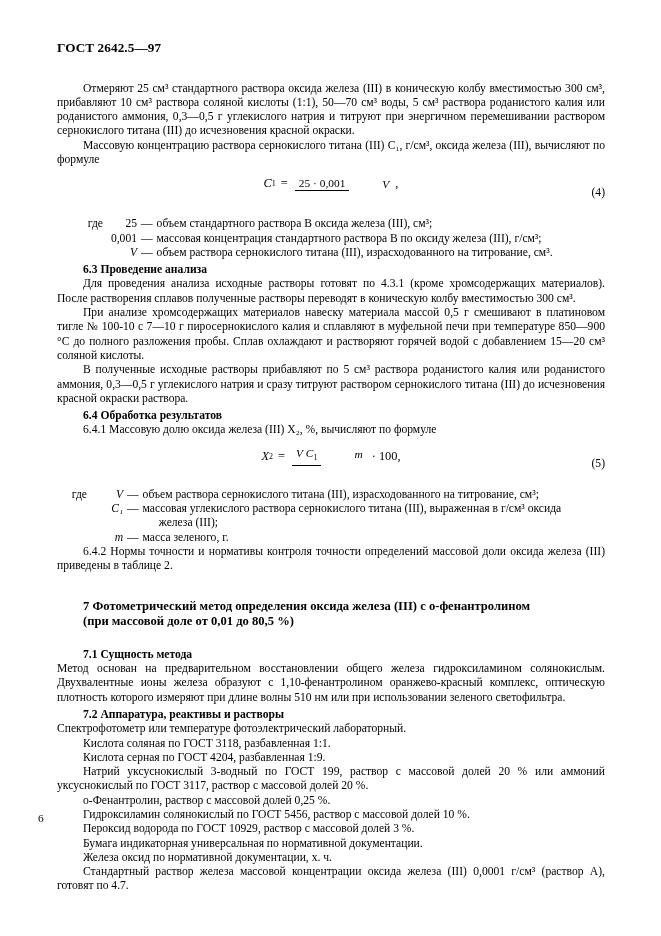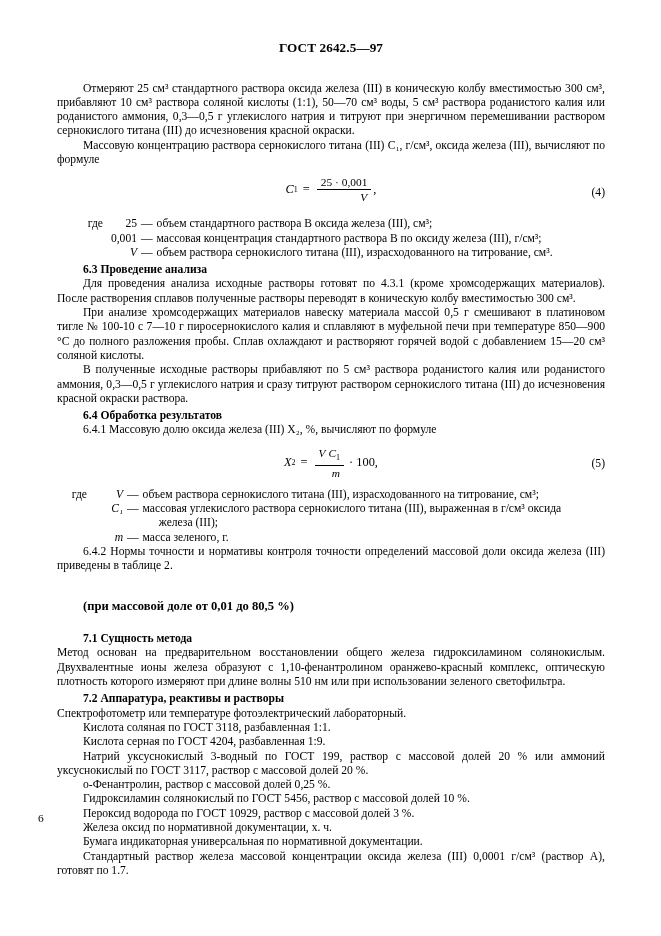--- a/index.html
+++ b/index.html
@@ -27,21 +27,20 @@
     top: 0;
     width: 548px;
   }
   .page-header {
     font-size: 13.2px;
     font-weight: bold;
     letter-spacing: 0.1px;
     margin-top: 41px;
     margin-bottom: 4px;
     line-height: 1.1;
-    text-align: center;
   }
   .body-block {
     margin-top: 26px;
   }
   p.para {
     margin: 0;
     font-size: 11.6px;
     line-height: 14.3px;
     text-align: justify;
     text-indent: 26px;
@@ -81,24 +80,25 @@
     white-space: nowrap;
   }
   .math .var {
     font-style: italic;
   }
   .math .eq {
     margin: 0 5px;
   }
   .frac {
     display: inline-flex;
-    flex-direction: column;
-    align-items: flex-end;
+    flex-direction: row;
+    align-items: flex-start;
     vertical-align: middle;
     margin: 0 2px;
+    gap: 29px;
   }
   .frac .num {
     padding: 0 4px 1px 4px;
     font-size: 11.4px;
     line-height: 12px;
     border-bottom: 1px solid #000;
   }
   .frac .den {
     padding: 1px 4px 0 4px;
     font-size: 11.4px;
@@ -271,40 +271,41 @@
 
       <p class="para">6.4.2  Нормы точности и нормативы контроля точности определений массовой доли оксида железа (III) приведены в таблице 2.</p>
 
     </div>
 
     <div class="gap-xl"></div>
 
     <div>
 
       <h2 class="major">
+        <span class="l2">7  Фотометрический метод определения оксида железа (III) с о-фенантролином</span>
         <span class="l2">(при массовой доле от 0,01 до 80,5 %)</span>
       </h2>
 
       <div class="gap-l"></div>
 
       <h3 class="sec">7.1  Сущность метода</h3>
       <p class="para noindent">Метод основан на предварительном восстановлении общего железа гидроксиламином солянокислым. Двухвалентные ионы железа образуют с 1,10-фенантролином оранжево-красный комплекс, оптическую плотность которого измеряют при длине волны 510 нм или при использовании зеленого светофильтра.</p>
 
       <h3 class="sec">7.2  Аппаратура, реактивы и растворы</h3>
 
       <p class="para noindent">Спектрофотометр или температуре фотоэлектрический лабораторный.</p>
       <p class="para">Кислота соляная по ГОСТ 3118, разбавленная 1:1.</p>
       <p class="para">Кислота серная по ГОСТ 4204, разбавленная 1:9.</p>
       <p class="para">Натрий уксуснокислый 3-водный по ГОСТ 199, раствор с массовой долей 20 % или аммоний уксуснокислый по ГОСТ 3117, раствор с массовой долей 20 %.</p>
       <p class="para">о-Фенантролин, раствор с массовой долей 0,25 %.</p>
       <p class="para">Гидроксиламин солянокислый по ГОСТ 5456, раствор с массовой долей 10 %.</p>
       <p class="para">Пероксид водорода по ГОСТ 10929, раствор с массовой долей 3 %.</p>
+      <p class="para">Бумага индикаторная универсальная по нормативной документации.</p>
       <p class="para">Железа оксид по нормативной документации, х. ч.</p>
-      <p class="para">Бумага индикаторная универсальная по нормативной документации.</p>
-      <p class="para">Стандартный раствор железа массовой концентрации оксида железа (III) 0,0001 г/см³ (раствор А), готовят по 1.7.</p>
+      <p class="para">Стандартный раствор железа массовой концентрации оксида железа (III) 0,0001 г/см³ (раствор А), готовят по 4.7.</p>
 
     </div>
 
   </div>
 
   <div class="page-number">6</div>
 
 </div>
 
 </body></html>

